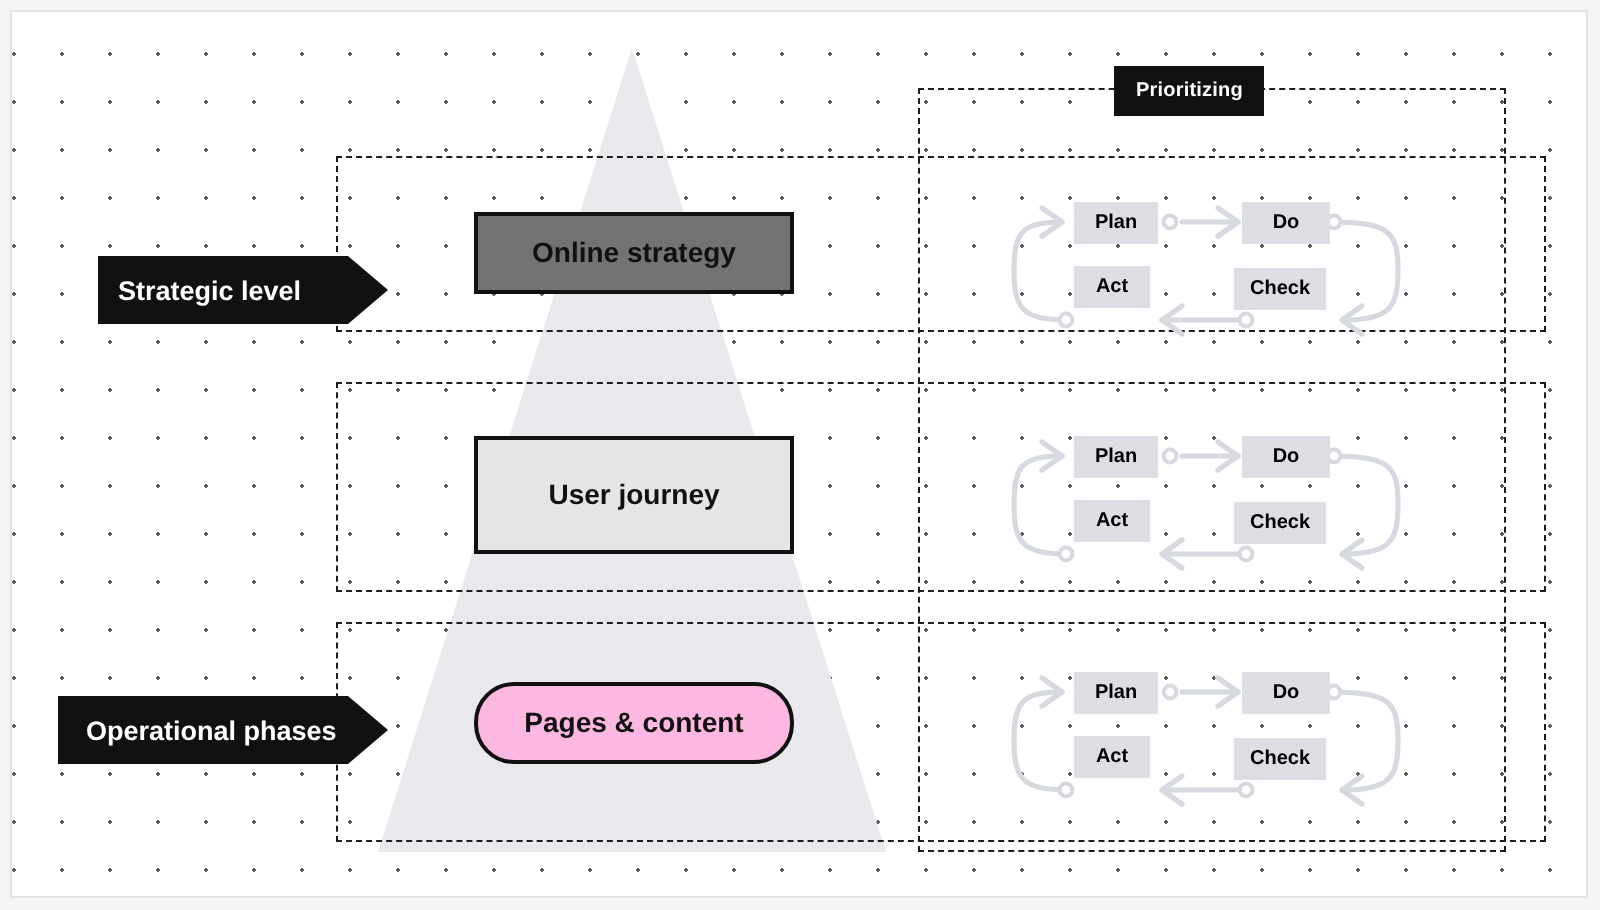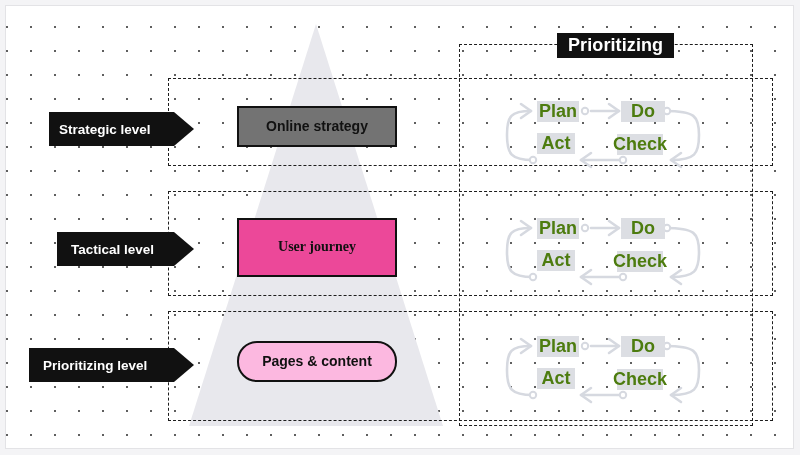--- a/index.html
+++ b/index.html
@@ -44,21 +44,21 @@
     border:1.6px dashed #1d1d1d;
     box-sizing:border-box;
   }
   #prio-label{
     position:absolute;
     left:551px;top:27px;
     height:25px;line-height:25px;
     padding:0 11px;
     background:#111111;
     color:#ffffff;
-    font-size:18px;font-weight:700;
+    font-size:10px;font-weight:700;
     letter-spacing:.1px;
     white-space:nowrap;
     z-index:6;
   }
   
   .lvl{
     position:absolute;
     height:34px;
     background:#111111;
     color:#ffffff;
@@ -89,22 +89,22 @@
     color:#111111;
     font-size:14px;font-weight:700;
     line-height:1.3;
     z-index:4;
   }
   
   .pdca{position:absolute;width:230px;height:80px;}
   .node{
     position:absolute;
     background:#dcdee3;
-    color:#4d7c0f;
-    font-size:18px;font-weight:700;
+    color:#000000;
+    font-size:10px;font-weight:700;
     display:flex;align-items:center;justify-content:center;
     height:21px;
     z-index:3;
   }
   .n-plan{left:38px;top:5px;width:42px;}
   .n-do{left:122px;top:5px;width:44px;}
   .n-act{left:38px;top:37px;width:38px;}
   .n-check{left:118px;top:38px;width:46px;}
   .pdca svg{position:absolute;left:0;top:0;overflow:visible;}
 </style>
@@ -117,21 +117,21 @@
 
   <svg id="pyramid" viewBox="0 0 789 444">
     <polygon points="310,18 437,420 183,420" fill="#e8e8ed"></polygon>
   </svg>
 
   <div id="prio-box"></div>
   <div id="prio-label">Prioritizing</div>
 
   <div class="row-box" style="left:162px;top:72px;width:605px;height:88px;"></div>
 
-  <div class="lvl" style="left:43px;top:106px;width:125px;padding-left:10px;">
+  <div class="lvl" style="left:43px;top:122px;width:125px;padding-left:10px;">
     <span>Strategic level</span>
   </div>
 
   <div class="cbox" style="top:100px;height:41px;background:#737373;">
     <span>Online strategy</span>
   </div>
 
   <div class="pdca" style="left:493px;top:90px;">
     <svg width="230" height="80">
       <g fill="none" stroke="#d6d9e0" stroke-width="2.6" stroke-linecap="round">
@@ -154,25 +154,22 @@
       </g>
     </svg>
     <div class="node n-plan">Plan</div>
     <div class="node n-do">Do</div>
     <div class="node n-act">Act</div>
     <div class="node n-check">Check</div>
   </div>
 
   <div class="row-box" style="left:162px;top:185px;width:605px;height:105px;"></div>
 
-  <div class="lvl" style="left:51px;top:226px;width:117px;">
-    <span>Tactical level</span>
-  </div>
-
-  <div class="cbox" style="top:212px;height:59px;background:#ec4899;flex-direction:row;font-family:Liberation Serif, serif;">
+
+  <div class="cbox" style="top:212px;height:59px;background:#e5e5e5;flex-direction:row;">
     <span>User journey</span>
   </div>
 
   <div class="pdca" style="left:493px;top:207px;">
     <svg width="230" height="80">
       <g fill="none" stroke="#d6d9e0" stroke-width="2.6" stroke-linecap="round">
         <path d="M92,15 L120,15"></path>
         <path d="M120,64 L82,64"></path>
         <path d="M166,15 C196,15 200,20 200,39 C200,58 196,64 172,64"></path>
         <path d="M34,64 C12,64 8,58 8,39 C8,20 12,15 32,15"></path>
@@ -192,21 +189,21 @@
     </svg>
     <div class="node n-plan">Plan</div>
     <div class="node n-do">Do</div>
     <div class="node n-act">Act</div>
     <div class="node n-check">Check</div>
   </div>
 
   <div class="row-box" style="left:162px;top:305px;width:605px;height:110px;"></div>
 
   <div class="lvl" style="left:23px;top:342px;width:145px;">
-    <span>Prioritizing level</span>
+    <span>Operational phases</span>
   </div>
 
   <div class="cbox" style="top:335px;height:41px;background:#fcb8e0;border-radius:20px;">
     <span>Pages &amp; content</span>
   </div>
 
   <div class="pdca" style="left:493px;top:325px;">
     <svg width="230" height="80">
       <g fill="none" stroke="#d6d9e0" stroke-width="2.6" stroke-linecap="round">
         <path d="M92,15 L120,15"></path>

